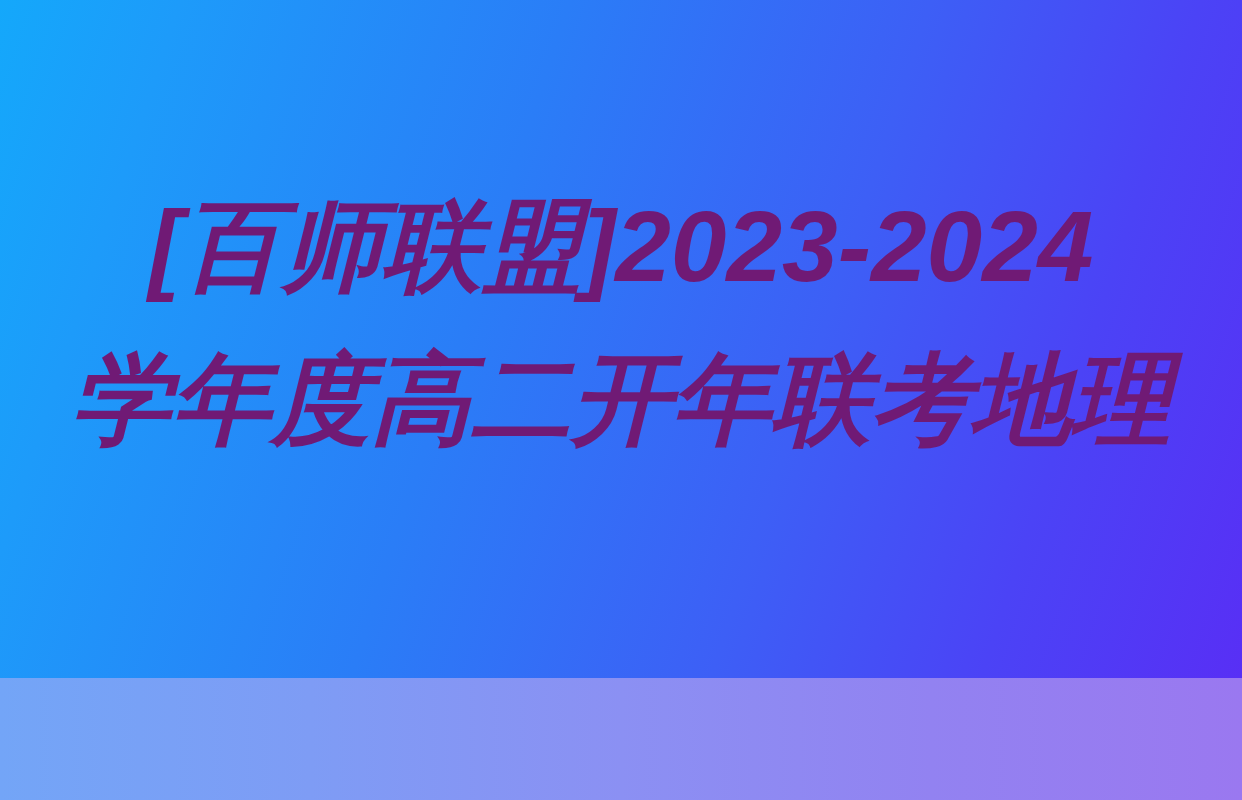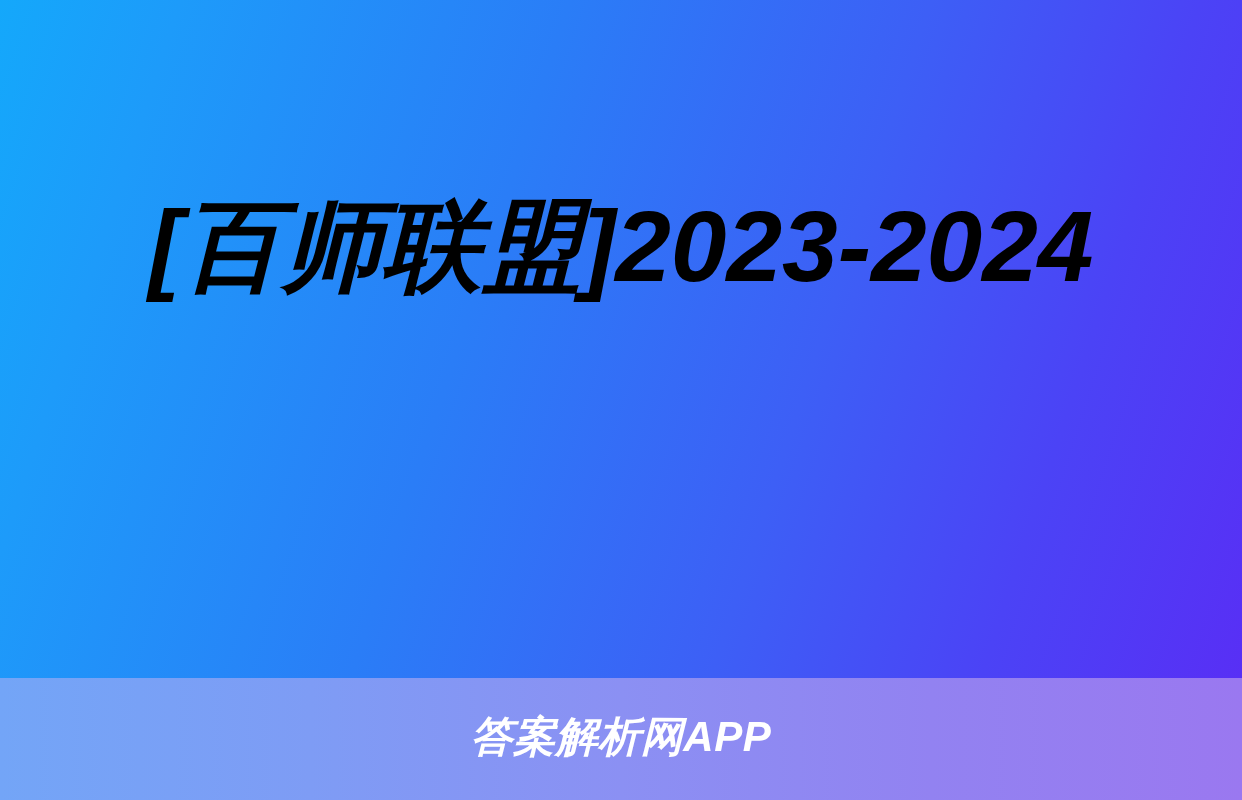--- a/index.html
+++ b/index.html
@@ -48,21 +48,21 @@
   
   .title-block {
     position: absolute;
     left: 0;
     top: 170px;
     width: 1242px;
     text-align: center;
   }
   .title-line {
     display: block;
-    color: #000000;
+    color: #701a75;
     font-weight: 700;
     font-style: italic;
     font-size: 100px;
     line-height: 153px;
     letter-spacing: 0px;
     white-space: nowrap;
   }
   .title-line.wide {
     
     font-size: 100px;
@@ -90,19 +90,17 @@
 </head>
 <body>
 
 <div id="stage">
 
   <div class="bg-main"></div>
   <div class="bg-band"></div>
 
   <div class="title-block">
     <span class="title-line wide">[百师联盟]2023-2024</span>
+    <span class="title-line wide">学年度高二开年联考地理</span>
   </div>
 
-  <div class="watermark">
-    <span class="watermark-text">答案解析网APP</span>
-  </div>
 
 </div>
 
 </body></html>

